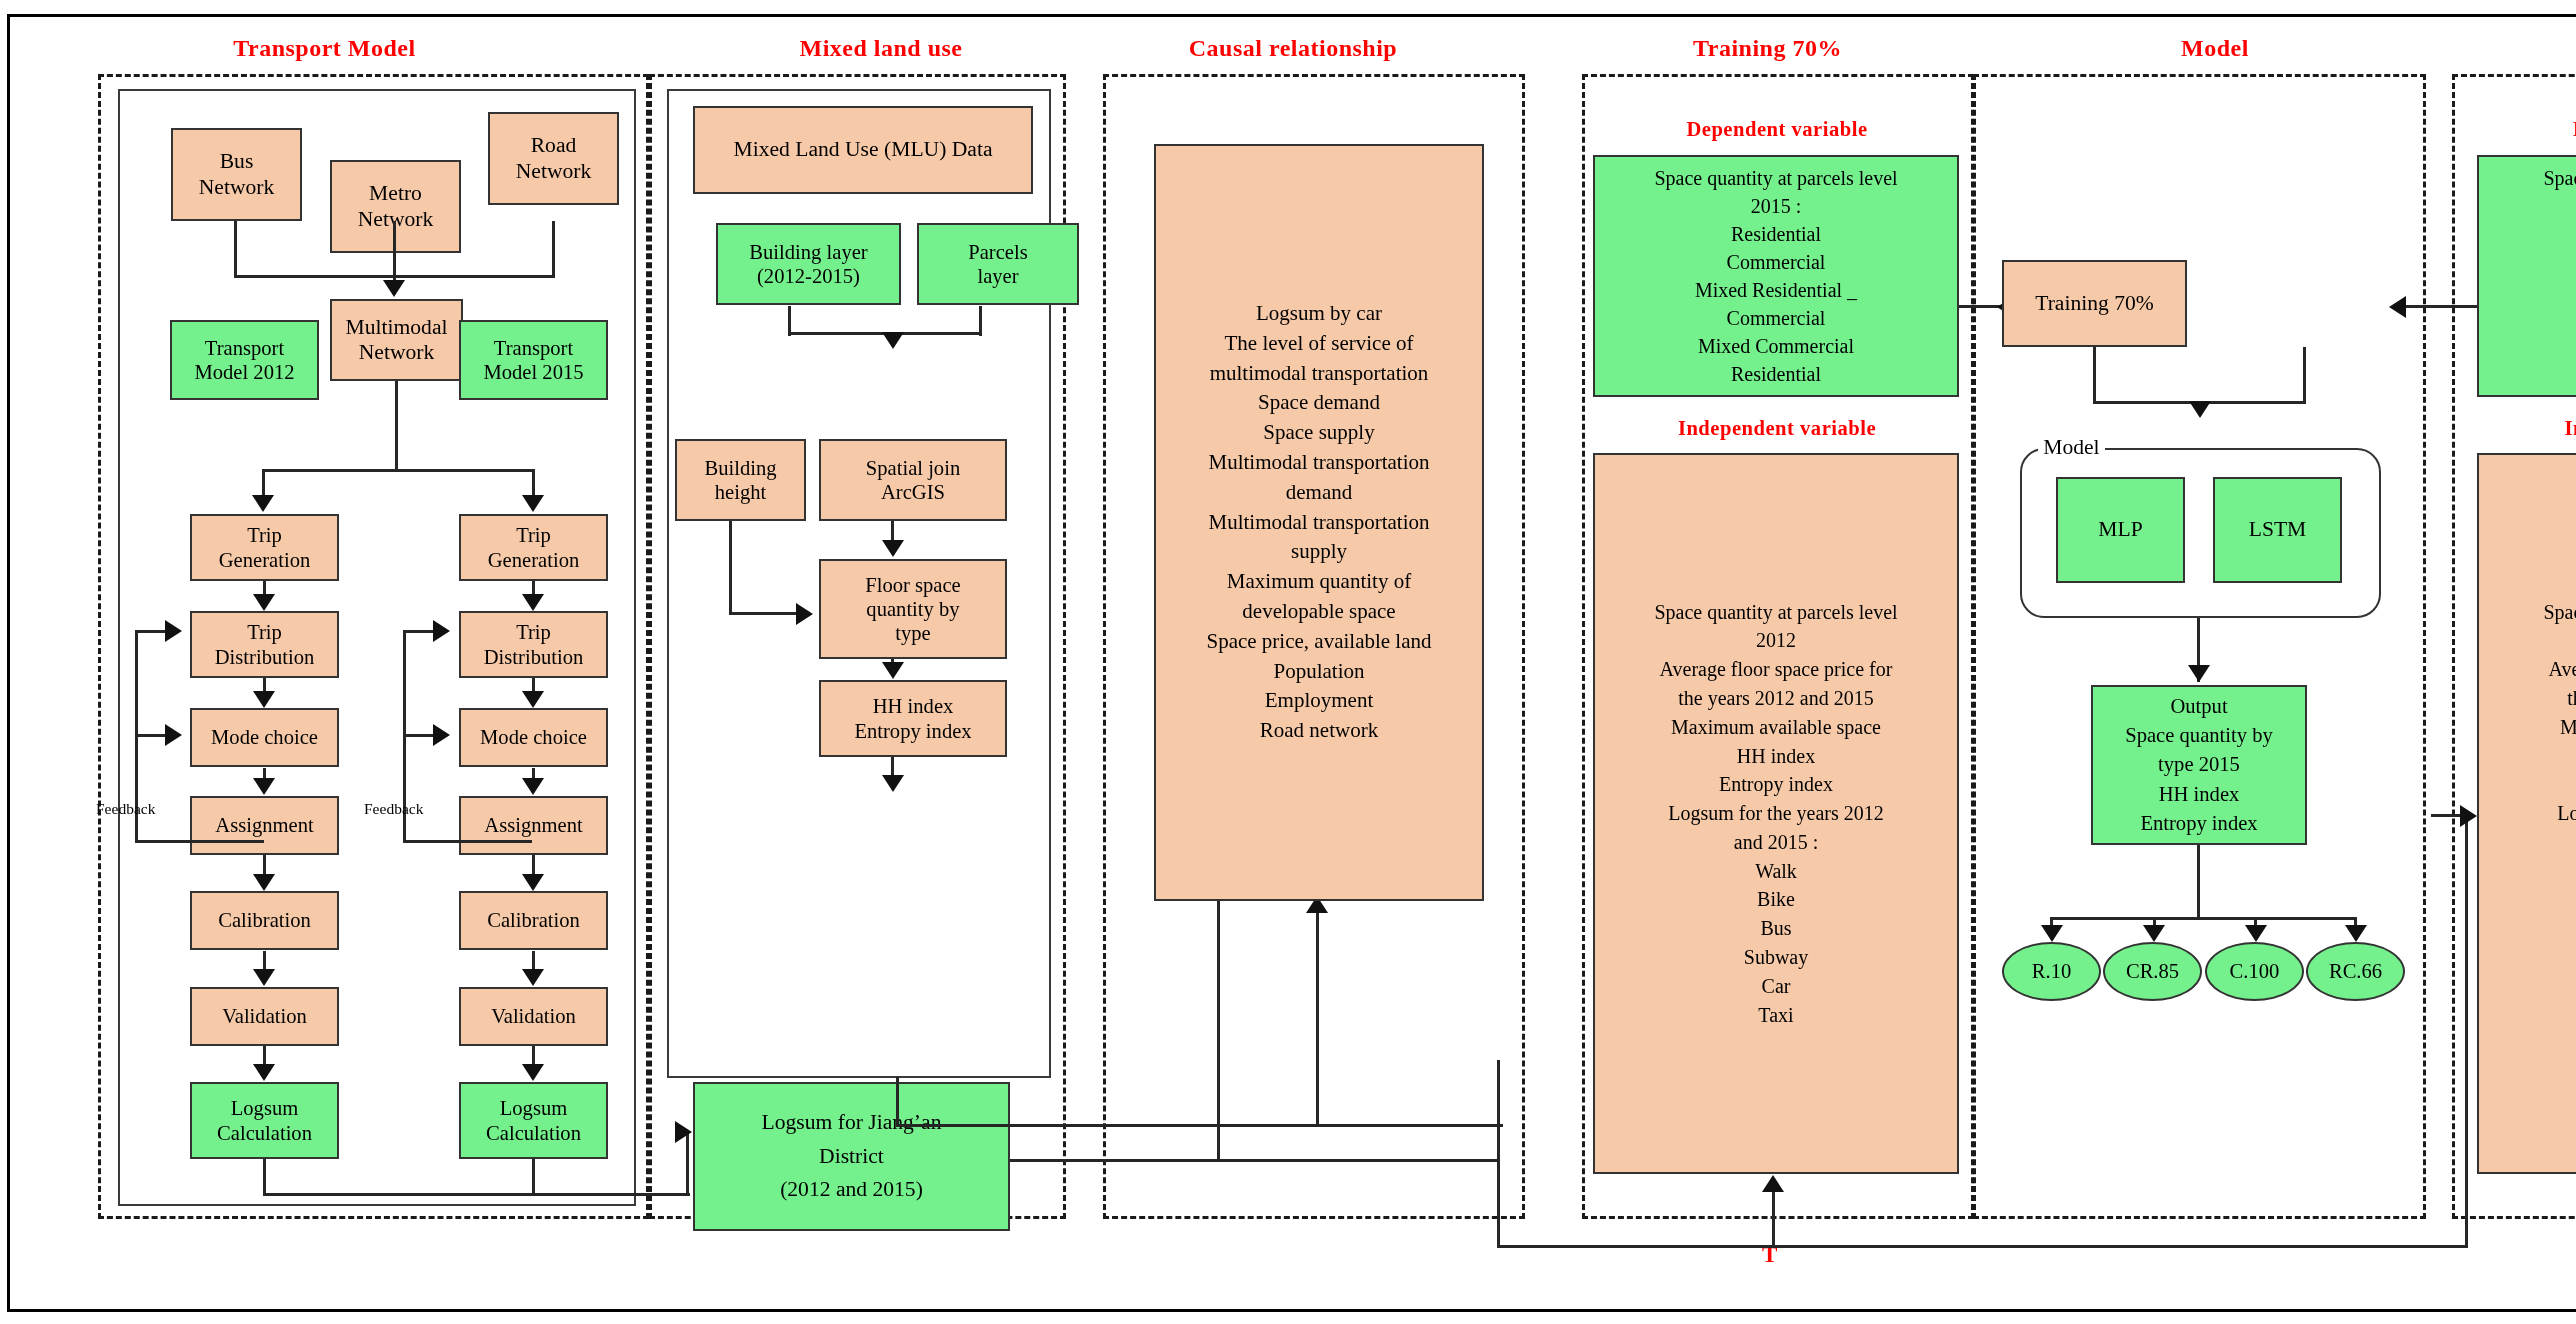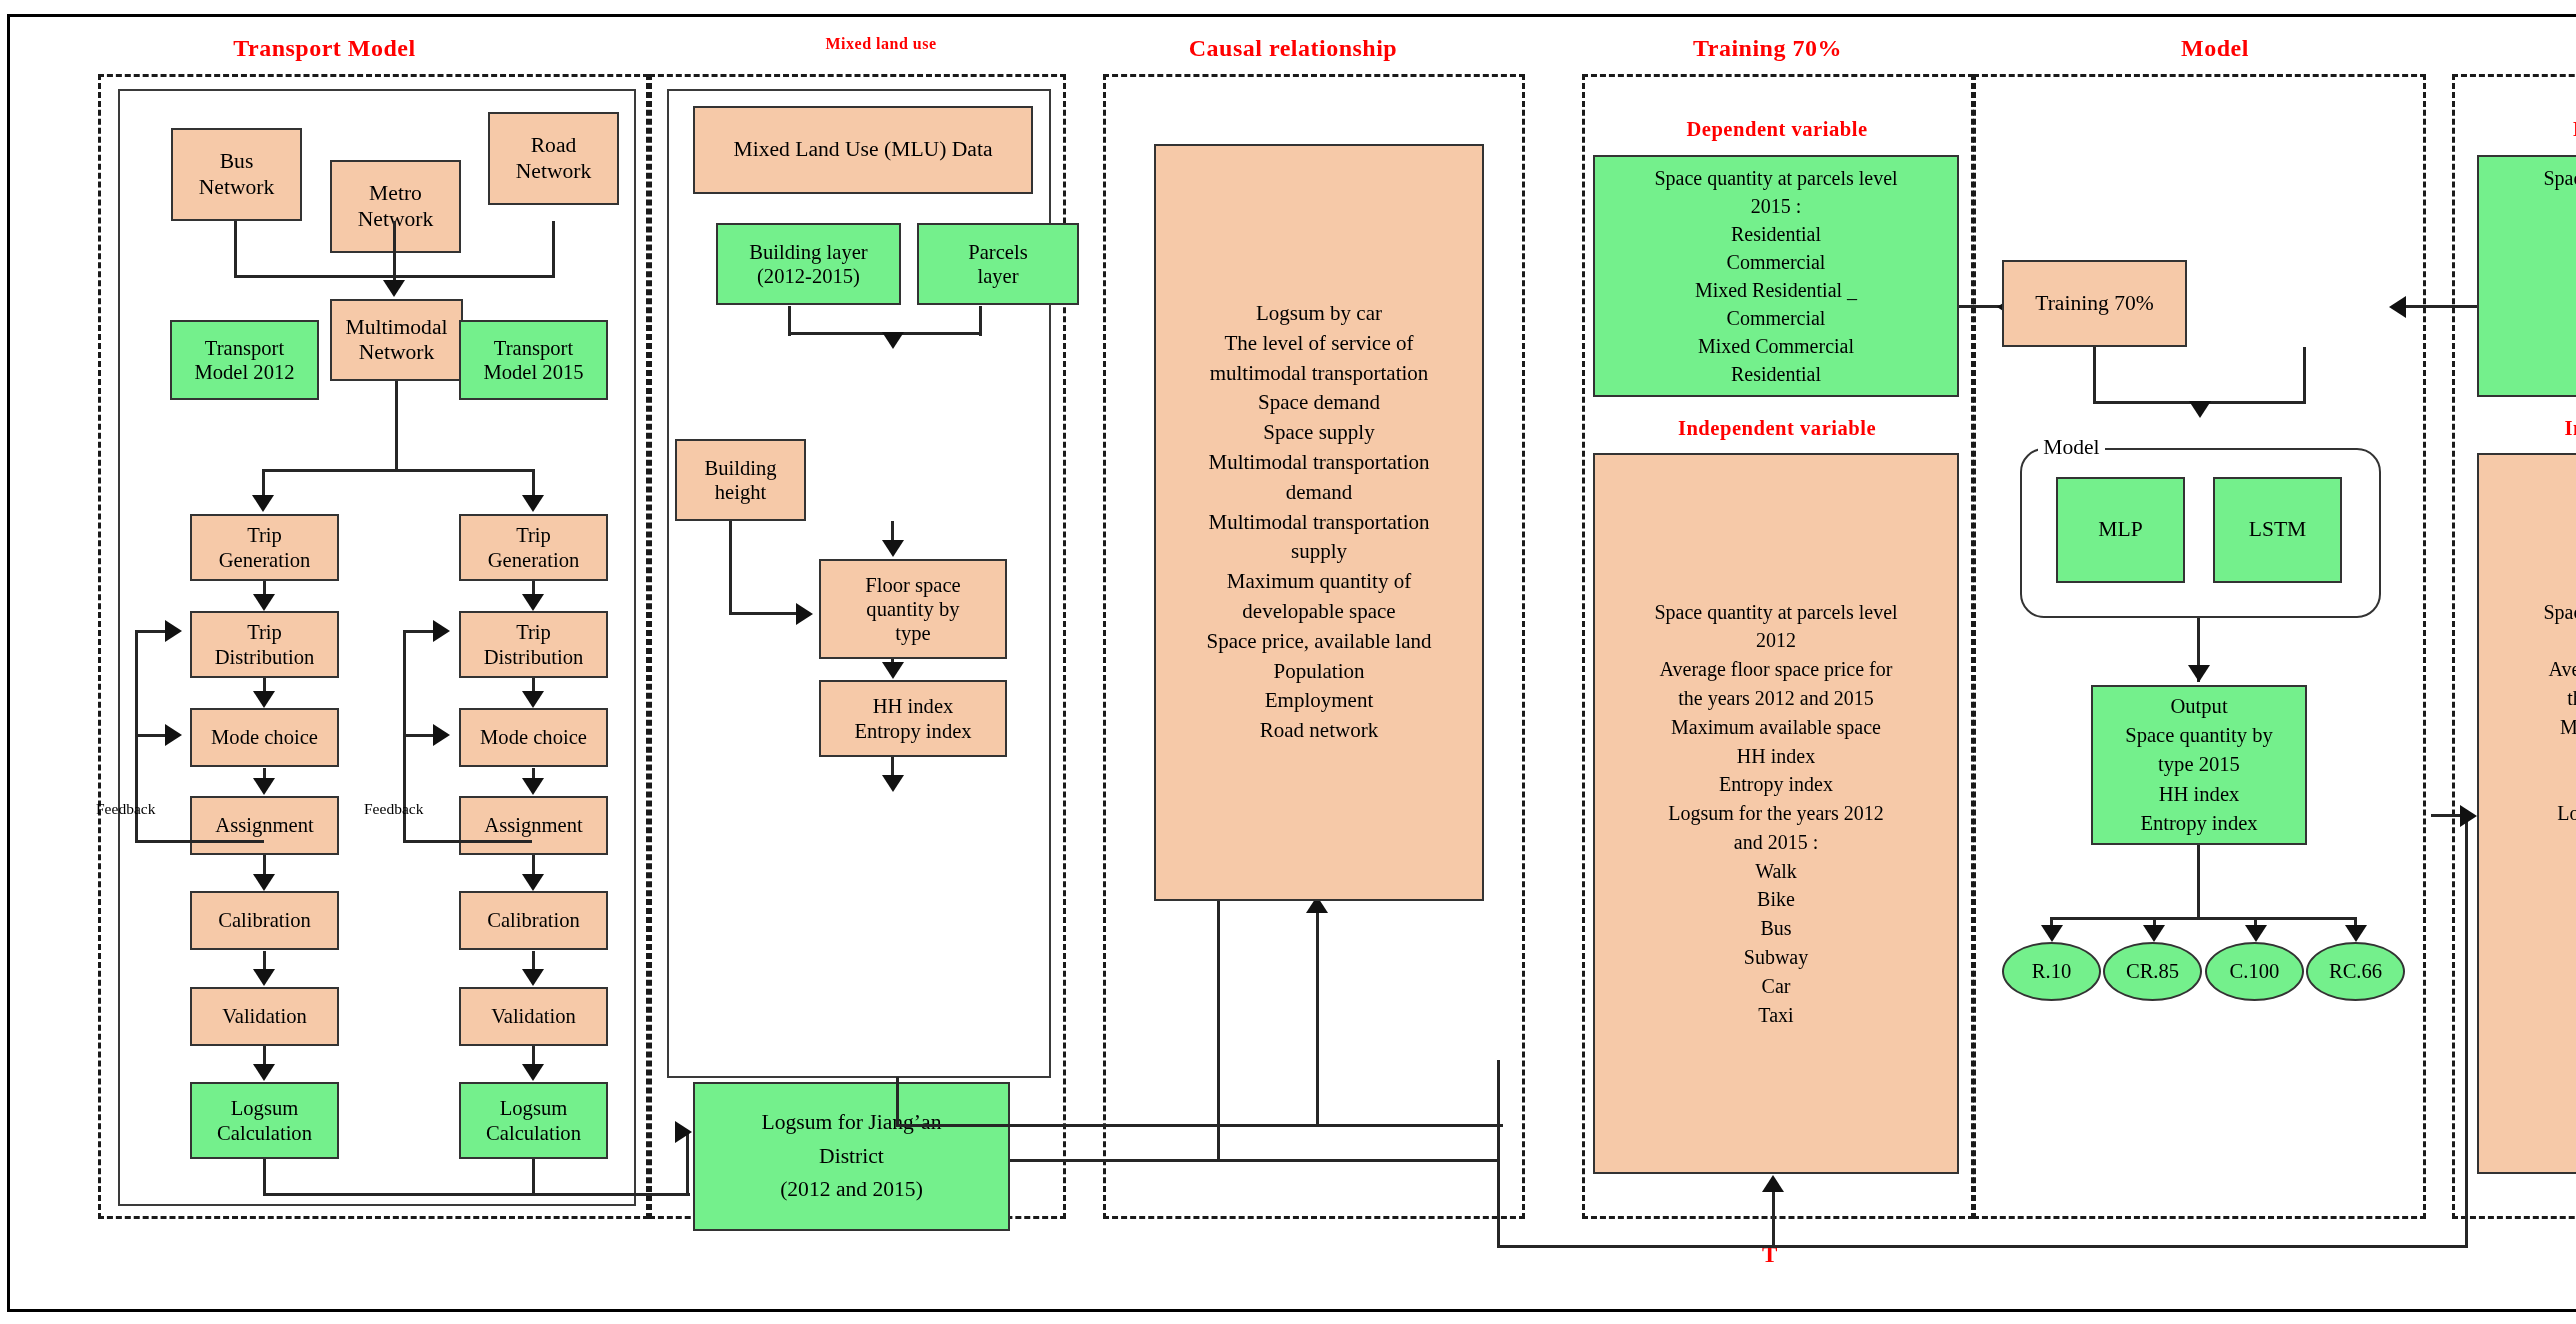--- a/index.html
+++ b/index.html
@@ -51,21 +51,21 @@
                 font-family:"Liberation Serif", serif;white-space:nowrap;}
 </style>
 </head>
 <body>
 
 <div id="stage">
 
   <div class="outer-frame"></div>
 
   <div class="col-header" style="left:170px;top:35px;width:309px;font-size:24px;">Transport Model</div>
-  <div class="col-header" style="left:752px;top:35px;width:258px;font-size:16px;">Mixed land use</div>
+  <div class="col-header" style="left:752px;top:35px;width:258px;font-size:24px;">Mixed land use</div>
   <div class="col-header" style="left:1123px;top:35px;width:340px;font-size:24px;">Causal relationship</div>
   <div class="col-header" style="left:1623px;top:35px;width:289px;font-size:24px;">Training 70%</div>
   <div class="col-header" style="left:2117px;top:35px;width:196px;font-size:24px;">Model</div>
   <div class="col-header" style="left:2550px;top:35px;width:319px;font-size:24px;">Testing 30%</div>
 
   <div class="dash-region" style="left:98px;top:74px;width:551px;height:1145px;"></div>
   <div class="dash-region" style="left:649px;top:74px;width:417px;height:1145px;"></div>
   <div class="dash-region" style="left:1103px;top:74px;width:422px;height:1145px;"></div>
   <div class="dash-region" style="left:1582px;top:74px;width:392px;height:1145px;"></div>
   <div class="dash-region" style="left:1973px;top:74px;width:453px;height:1145px;"></div>
@@ -183,20 +183,22 @@
   <div class="node green" style="left:917px;top:223px;width:162px;height:82px;font-size:20.6px;">Parcels
 layer</div>
 
   <div class="ln" style="left:788px;top:306px;width:3.1px;height:30px;"></div>
   <div class="ln" style="left:979px;top:306px;width:3.1px;height:30px;"></div>
   <div class="ln" style="left:788px;top:332px;width:194px;height:3.1px;"></div>
   <div class="arrow-d" style="left:882px;top:332px;"></div>
 
   <div class="node orange" style="left:675px;top:439px;width:131px;height:82px;font-size:20.6px;">Building
 height</div>
+  <div class="node orange" style="left:819px;top:439px;width:188px;height:82px;font-size:20.6px;">Spatial join
+ArcGIS</div>
 
   <div class="ln" style="left:891px;top:521px;width:3.1px;height:32px;"></div>
   <div class="arrow-d" style="left:882px;top:540px;"></div>
 
   <div class="node orange" style="left:819px;top:559px;width:188px;height:100px;font-size:20.6px;">Floor space
 quantity by
 type</div>
 
   <div class="ln" style="left:729px;top:521px;width:3.1px;height:94px;"></div>
   <div class="ln" style="left:729px;top:612px;width:70px;height:3.1px;"></div>

